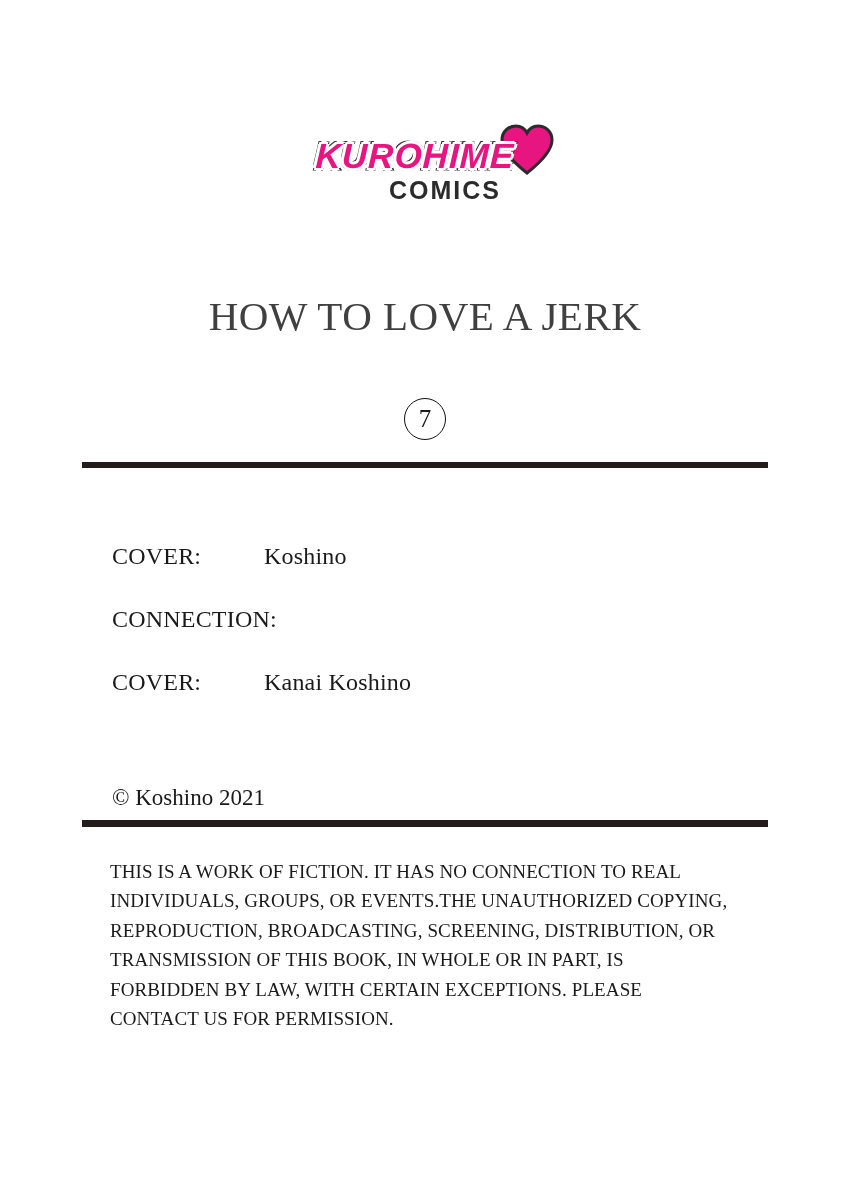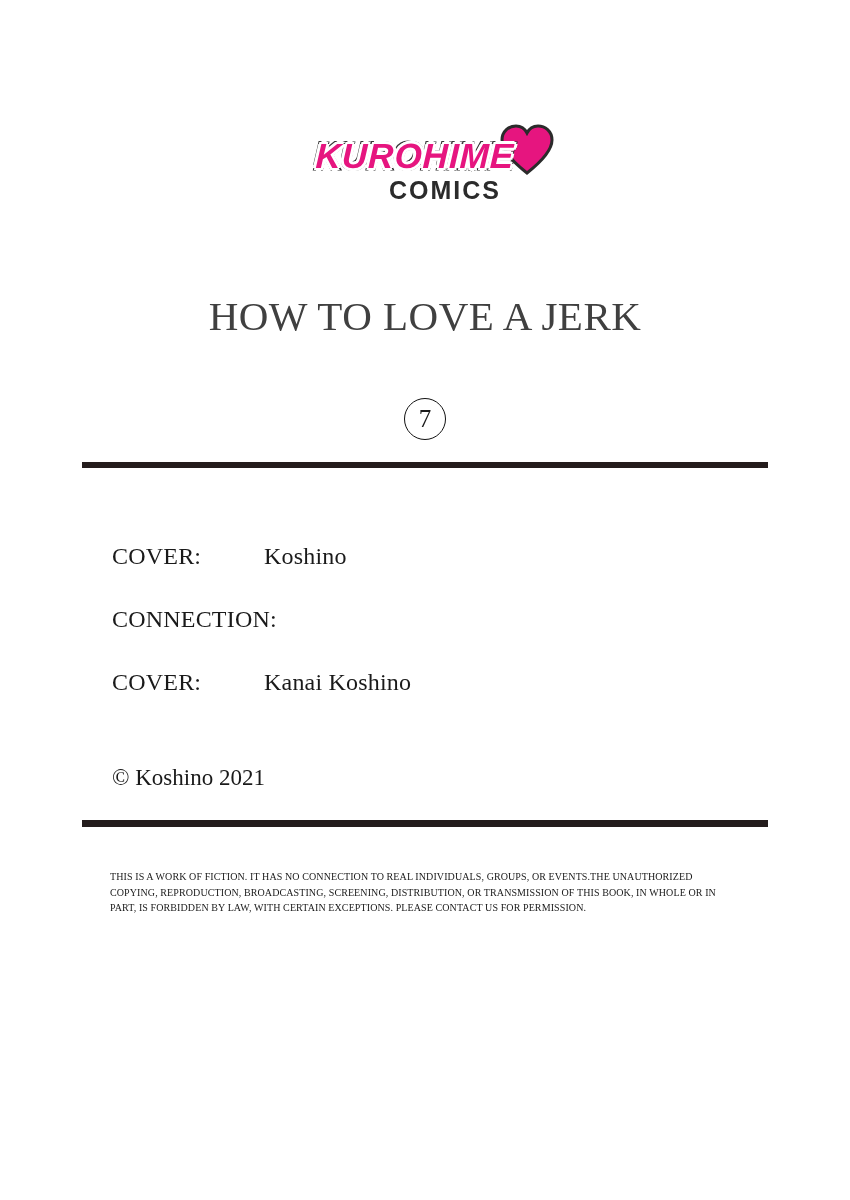--- a/index.html
+++ b/index.html
@@ -165,36 +165,35 @@
     width: 152px;
     flex: 0 0 152px;
     letter-spacing: 0.2px;
   }
   .credit-value {
     letter-spacing: 0.2px;
   }
   .copyright {
     position: absolute;
     left: 112px;
-    top: 765px;
+    top: 785px;
     font-size: 23px;
     font-family: Liberation Serif, serif;
   }
 
   
   .disclaimer {
     position: absolute;
     left: 110px;
     top: 857px;
     width: 625px;
-    font-size: 10px;
+    font-size: 19px;
     line-height: 1.55;
     letter-spacing: 0.1px;
     color: #1a1a1a;
-    margin-top: 12px;
   }
 </style>
 </head>
 <body>
 
 <div class="page">
 
   <div class="logo-wrap">
     <div class="logo">
       <svg class="logo-heart" viewBox="0 0 54 52">

